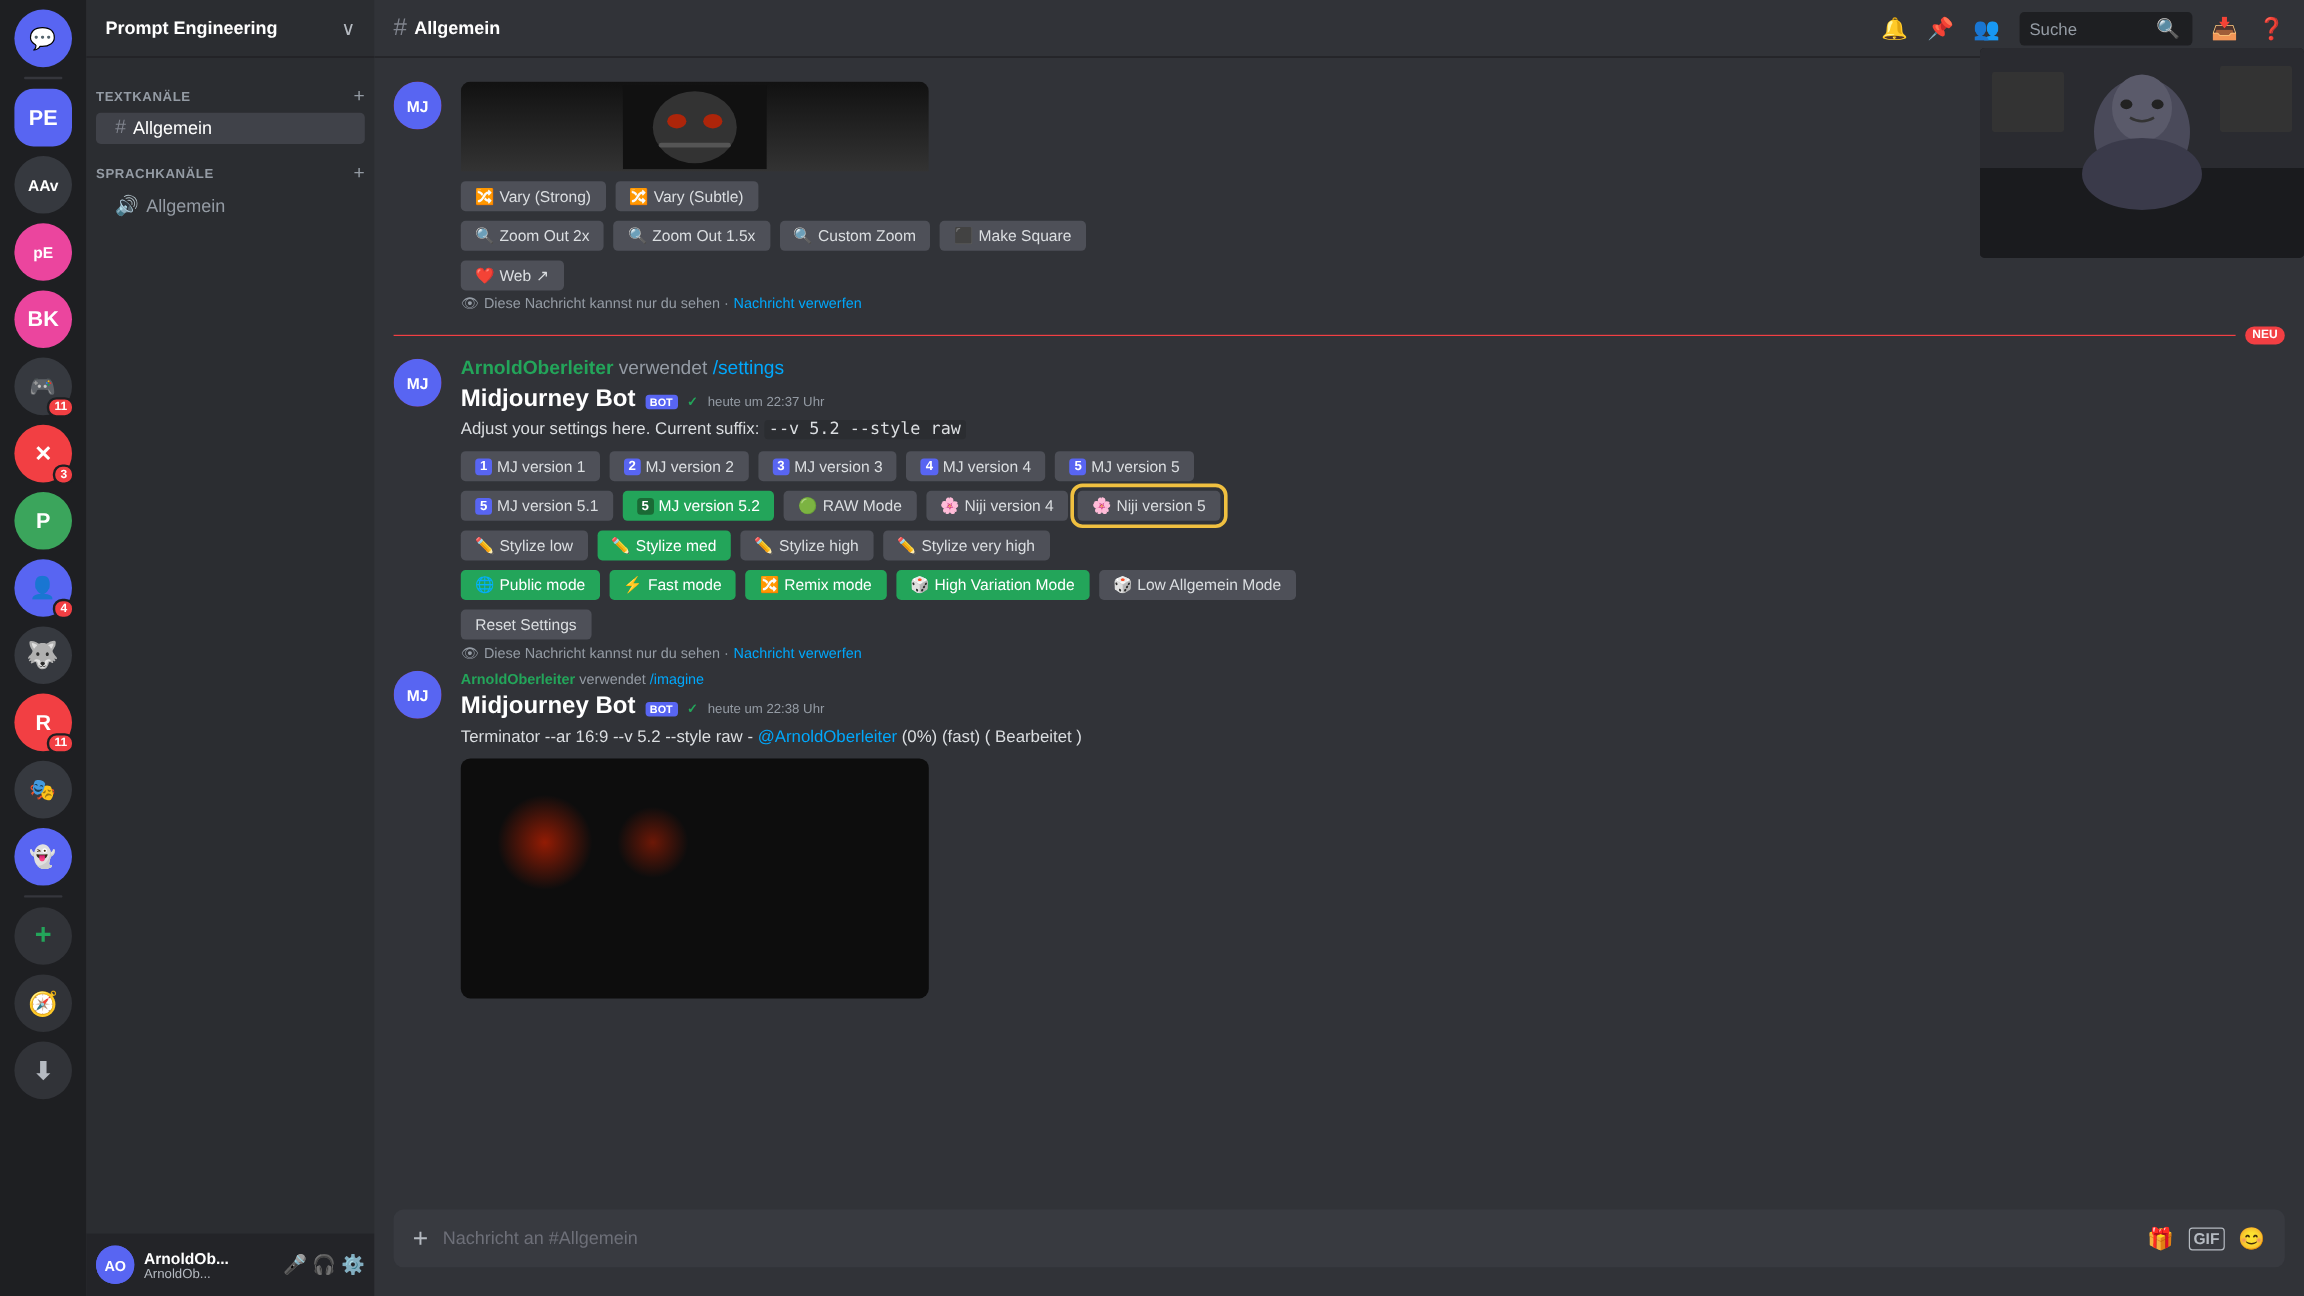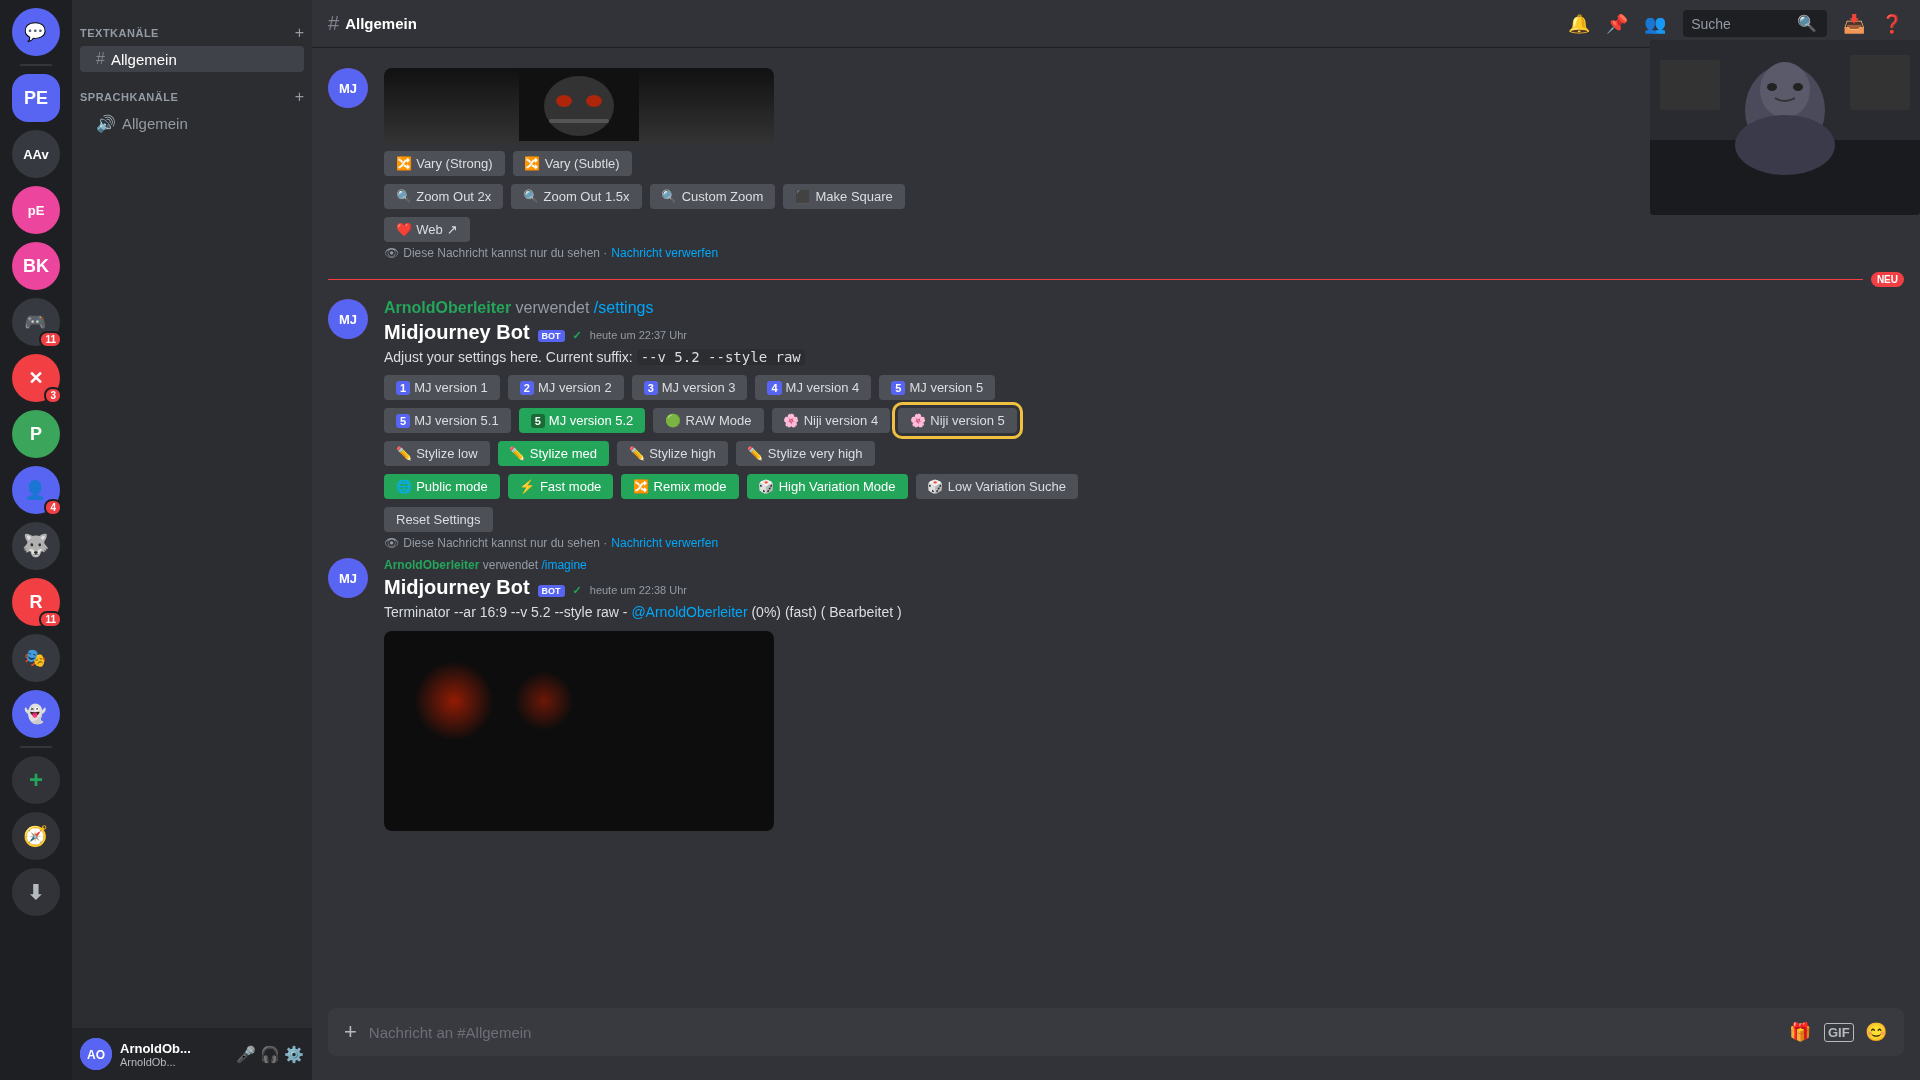--- a/index.html
+++ b/index.html
@@ -395,20 +395,24 @@
   <div class="server-icon" style="background:#5865f2;">
     <span>👻</span>
   </div>
   <div class="server-divider"></div>
   <div class="server-icon add-server">+</div>
   <div class="server-icon explore-server">🧭</div>
   <div class="server-icon download-server">⬇</div>
 </div>
 
 <div class="channel-sidebar">
+  <div class="server-header">
+    <span class="server-header-name">Prompt Engineering</span>
+    <span class="server-header-arrow">∨</span>
+  </div>
   <div class="channel-list">
     <div class="channel-category">
       <span class="channel-category-name">Textkanäle</span>
       <span class="channel-category-add">+</span>
     </div>
     <div class="channel-item active">
       <span class="channel-icon">#</span>
       <span class="channel-name">Allgemein</span>
       <div class="channel-actions">
         <span>⚙</span>
@@ -639,21 +643,21 @@
           <button class="btn btn-active-green">
             <span>🔀</span>
             <span>Remix mode</span>
           </button>
           <button class="btn btn-active-green">
             <span>🎲</span>
             <span>High Variation Mode</span>
           </button>
           <button class="btn btn-secondary">
             <span>🎲</span>
-            <span>Low Variation Suche</span>
+            <span>Low Allgemein Mode</span>
           </button>
         </div>
 
         <div class="buttons-row">
           <button class="btn btn-secondary">
             <span>Reset Settings</span>
           </button>
         </div>
         <div class="system-note">
           <span>👁</span>

